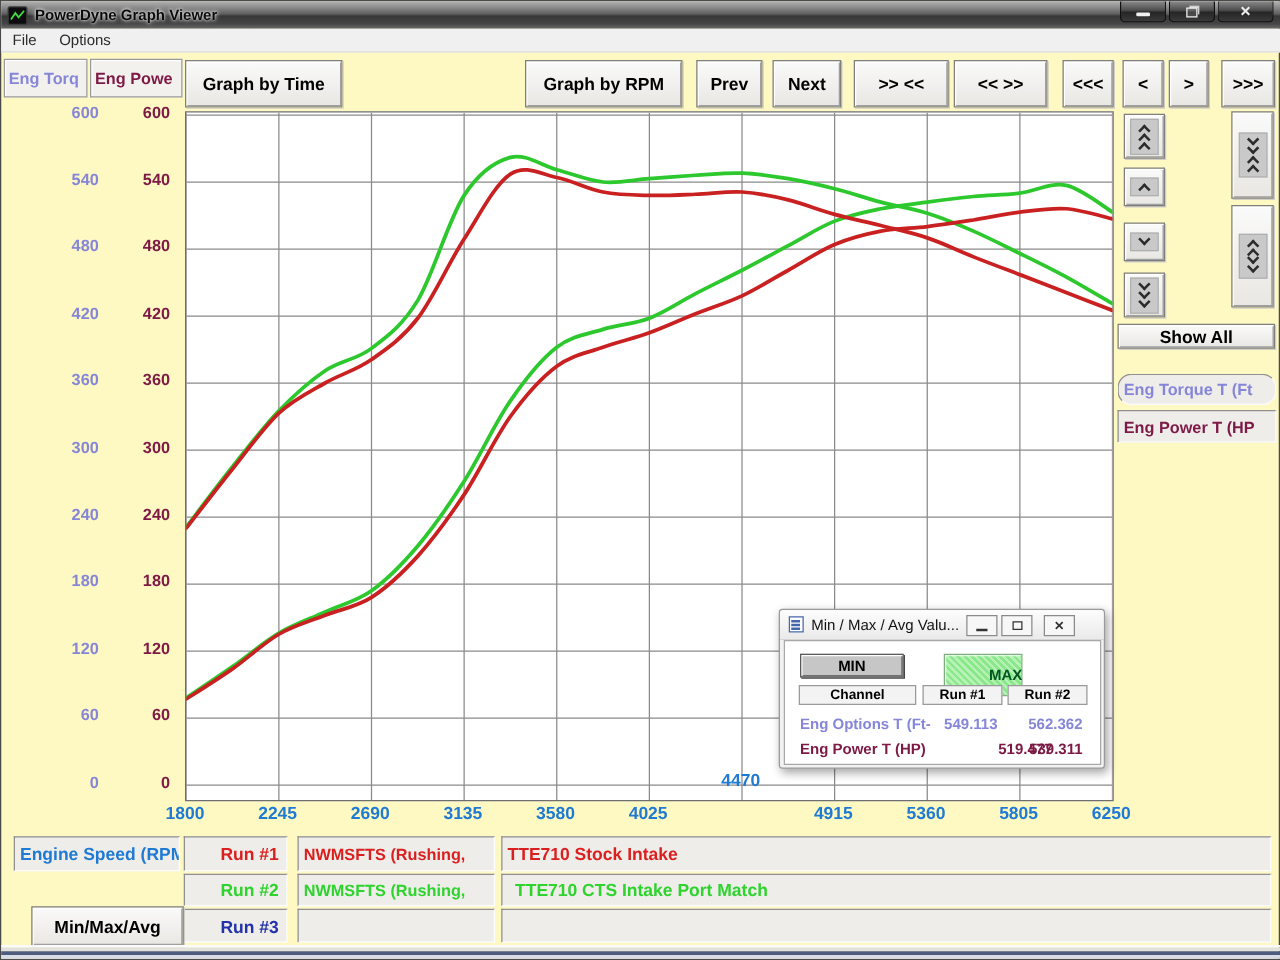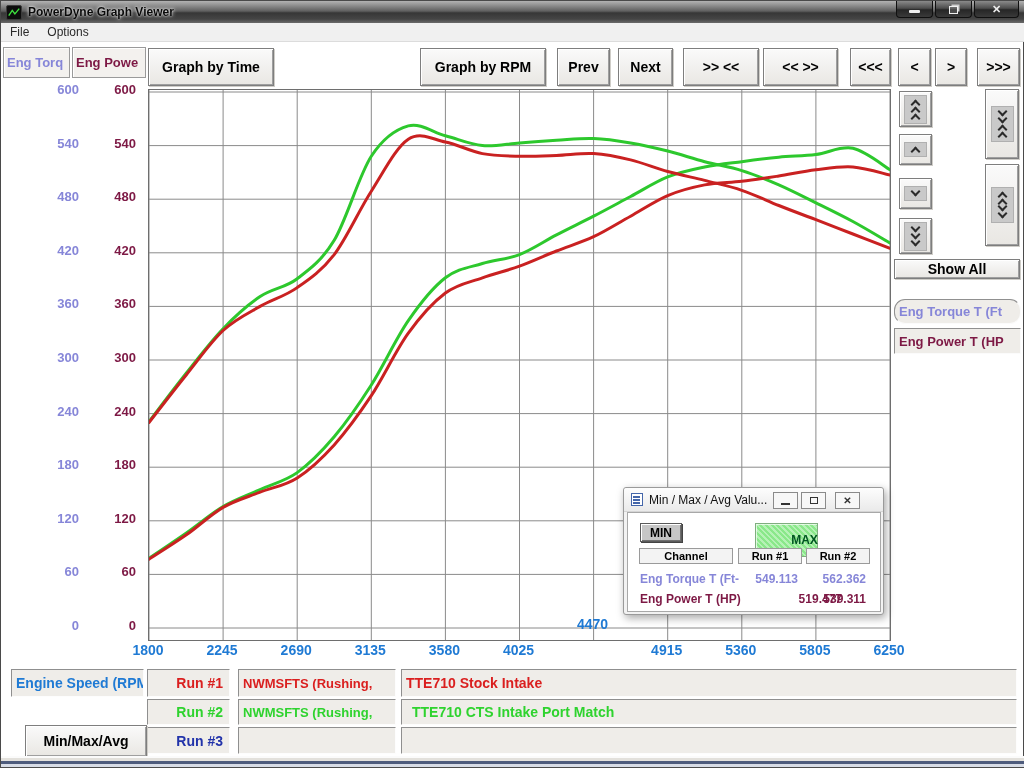--- a/index.html
+++ b/index.html
@@ -1,19 +1,19 @@
 <!DOCTYPE html>
 <html><head>
 <meta charset="utf-8">
 <style>
   * { margin:0; padding:0; box-sizing:border-box; }
   html,body { width:1024px; height:768px; overflow:hidden; }
   body { font-family:"Liberation Sans", sans-serif; background:#efede9; position:relative; }
 
-  .win { position:absolute; inset:0; background:#ffffff; border:1px solid #4a4a4a; }
+  .win { position:absolute; inset:0; background:#fef9c3; border:1px solid #4a4a4a; }
 
   
   .titlebar { position:absolute; left:0; top:0; width:1024px; height:22px;
     background:linear-gradient(180deg,#b3b3b3 0%,#8f8f8f 20%,#5f5f5f 46%,#373737 54%,#454545 82%,#6a6a6a 100%);
     display:flex; align-items:center; padding-left:5px; }
   .titlebar .title { font-size:12px; font-weight:bold; color:#0a0a0a; margin-left:6px;
     text-shadow:0 0 4px rgba(255,255,255,.85), 0 0 2px rgba(255,255,255,.9); }
   .appicon { width:16px; height:15px; background:#0d0d0d; border-radius:2px; position:relative; flex:0 0 auto;
     border:1px solid #3c3c3c; }
   .appicon svg { position:absolute; inset:0; }
@@ -252,26 +252,26 @@
       <span style="margin-left:6px;">Min / Max / Avg Valu...</span>
     </div>
     <div class="mmbtn" style="left:149px;">
         <div style="width:9px;height:2px;background:#333;margin-top:6px;"></div>
       </div>
     <div class="mmbtn" style="left:177px;">
         <div style="width:8px;height:7px;border:1.5px solid #333;"></div>
       </div>
     <div class="mmbtn" style="left:211px;">✕</div>
     <div class="mmbody"></div>
-    <div class="minbtn3d" style="left:16px;top:35px;width:42px;height:19px;">MIN</div>
+    <div class="minbtn3d" style="left:16px;top:35px;width:83px;height:19px;">MIN</div>
     <div class="maxbtn3d" style="left:131px;top:35px;width:63px;height:34px;padding-left:36px;">MAX</div>
     <div class="mmhdr" style="left:15px;top:60px;width:94px;height:16px;">Channel</div>
     <div class="mmhdr" style="left:114px;top:60px;width:64px;height:16px;">Run #1</div>
     <div class="mmhdr" style="left:182px;top:60px;width:64px;height:16px;">Run #2</div>
-    <div class="mmval c-purple" style="left:16px;top:84px;width:110px;text-align:left;overflow:hidden;white-space:nowrap;">Eng Torque T (Ft-</div>
+    <div class="mmval c-purple" style="left:16px;top:84px;width:110px;text-align:left;overflow:hidden;white-space:nowrap;">Eng Options T (Ft-</div>
     <div class="mmval c-purple" style="left:114px;top:84px;width:60px;">549.113</div>
     <div class="mmval c-purple" style="left:182px;top:84px;width:60px;">562.362</div>
     <div class="mmval c-maroon" style="left:16px;top:104px;width:110px;text-align:left;overflow:hidden;white-space:nowrap;">Eng Power T (HP)</div>
     <div class="mmval c-maroon" style="left:114px;top:104px;width:60px;margin-left:44px;">519.477</div>
     <div class="mmval c-maroon" style="left:182px;top:104px;width:60px;">539.311</div>
   </div>
 
   <div class="legbox c-blue" style="left:10px;top:668px;width:133px;height:28px;padding-left:4px;">Engine Speed (RPM)</div>
 
   <div class="legbox c-red" style="left:146px;top:668px;width:83px;height:28px;justify-content:flex-end;padding-right:6px;">Run #1</div>

